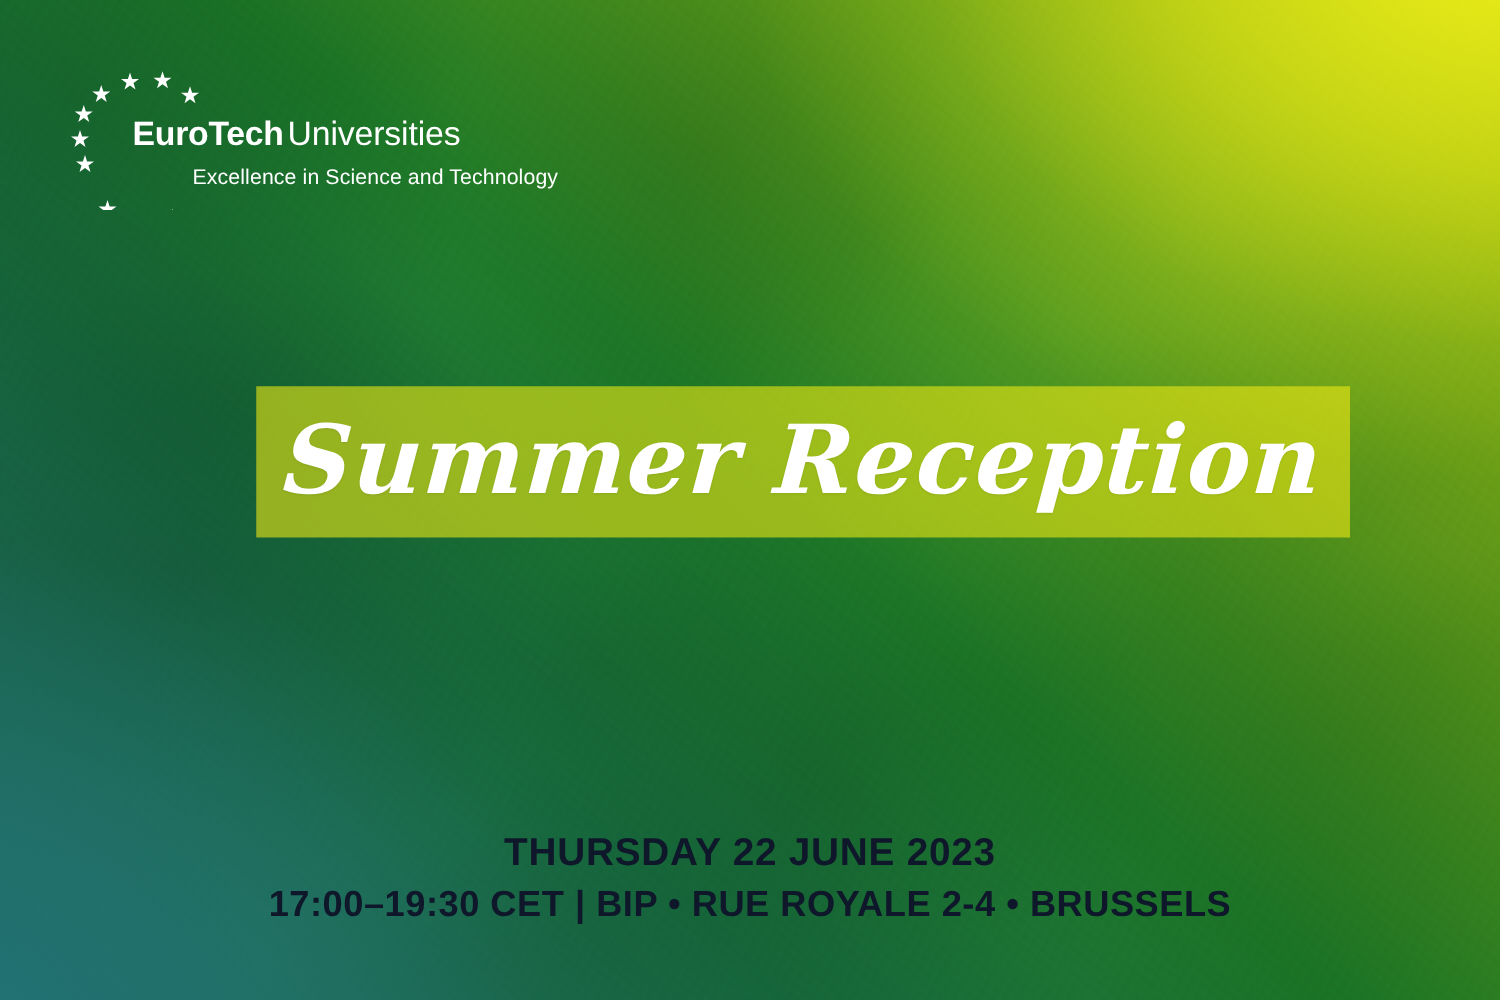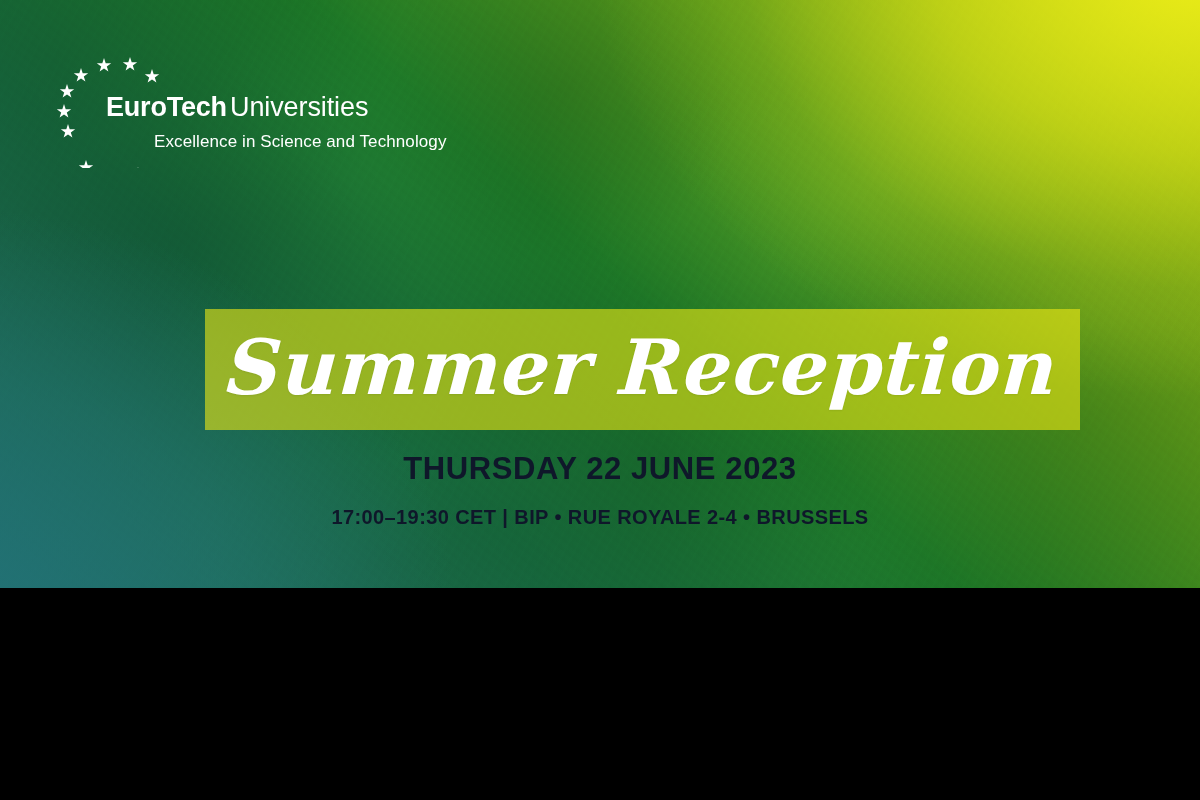--- a/index.html
+++ b/index.html
@@ -7,21 +7,21 @@
     padding: 0;
     background: #000;
   }
   body {
     font-family: "Liberation Sans", sans-serif;
   }
 
   #poster {
     position: relative;
     width: 1200px;
-    height: 588px;
+    height: 800px;
     overflow: hidden;
     background: #2f8f55;
   }
 
   
   .bg-layer {
     position: absolute;
     inset: 0;
     pointer-events: none;
   }
@@ -187,24 +187,24 @@
     font-family: "Liberation Sans Narrow", "Liberation Sans", sans-serif;
     font-weight: 700;
     font-size: 31px;
     letter-spacing: 0.6px;
     line-height: 1.25;
     white-space: nowrap;
   }
   #footer-venue {
     font-family: "Liberation Sans Narrow", "Liberation Sans", sans-serif;
     font-weight: 700;
-    font-size: 20px;
+    font-size: 29px;
     letter-spacing: 0.4px;
     line-height: 1.25;
-    margin-top: 16px;
+    margin-top: 4px;
     white-space: nowrap;
     text-align: center;
   }
 </style>
 </head>
 <body>
 
 <div id="poster">
 
   <div class="bg-layer" id="bg-terrain-base"></div>

